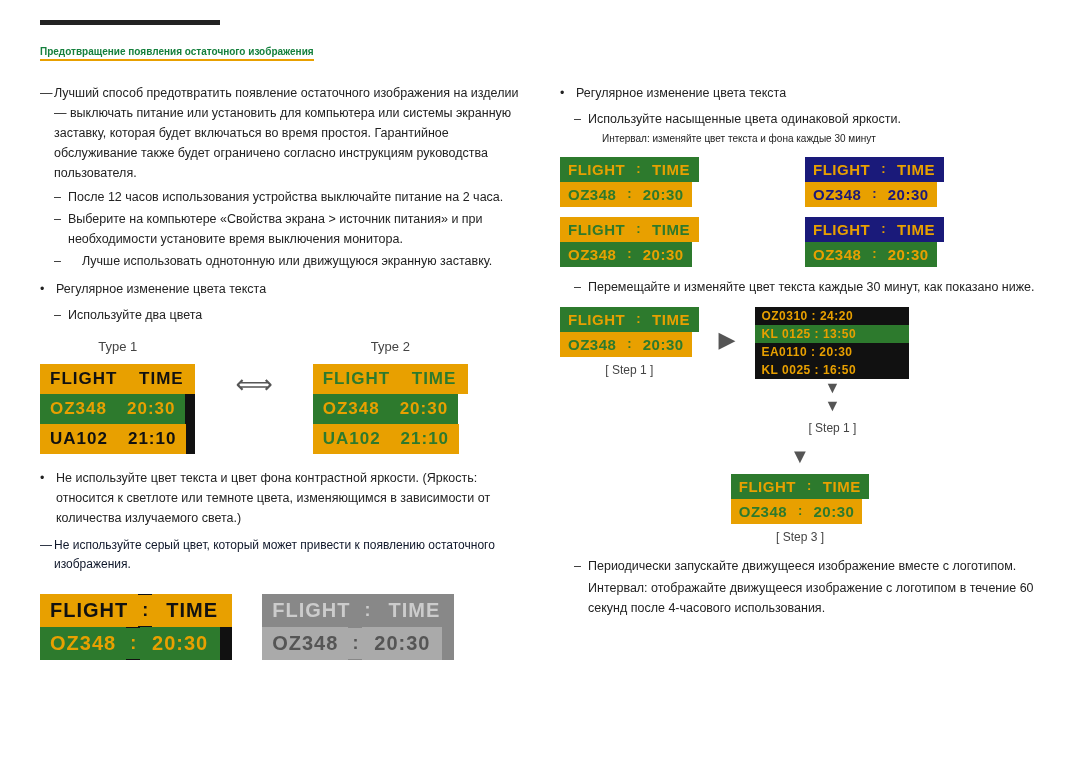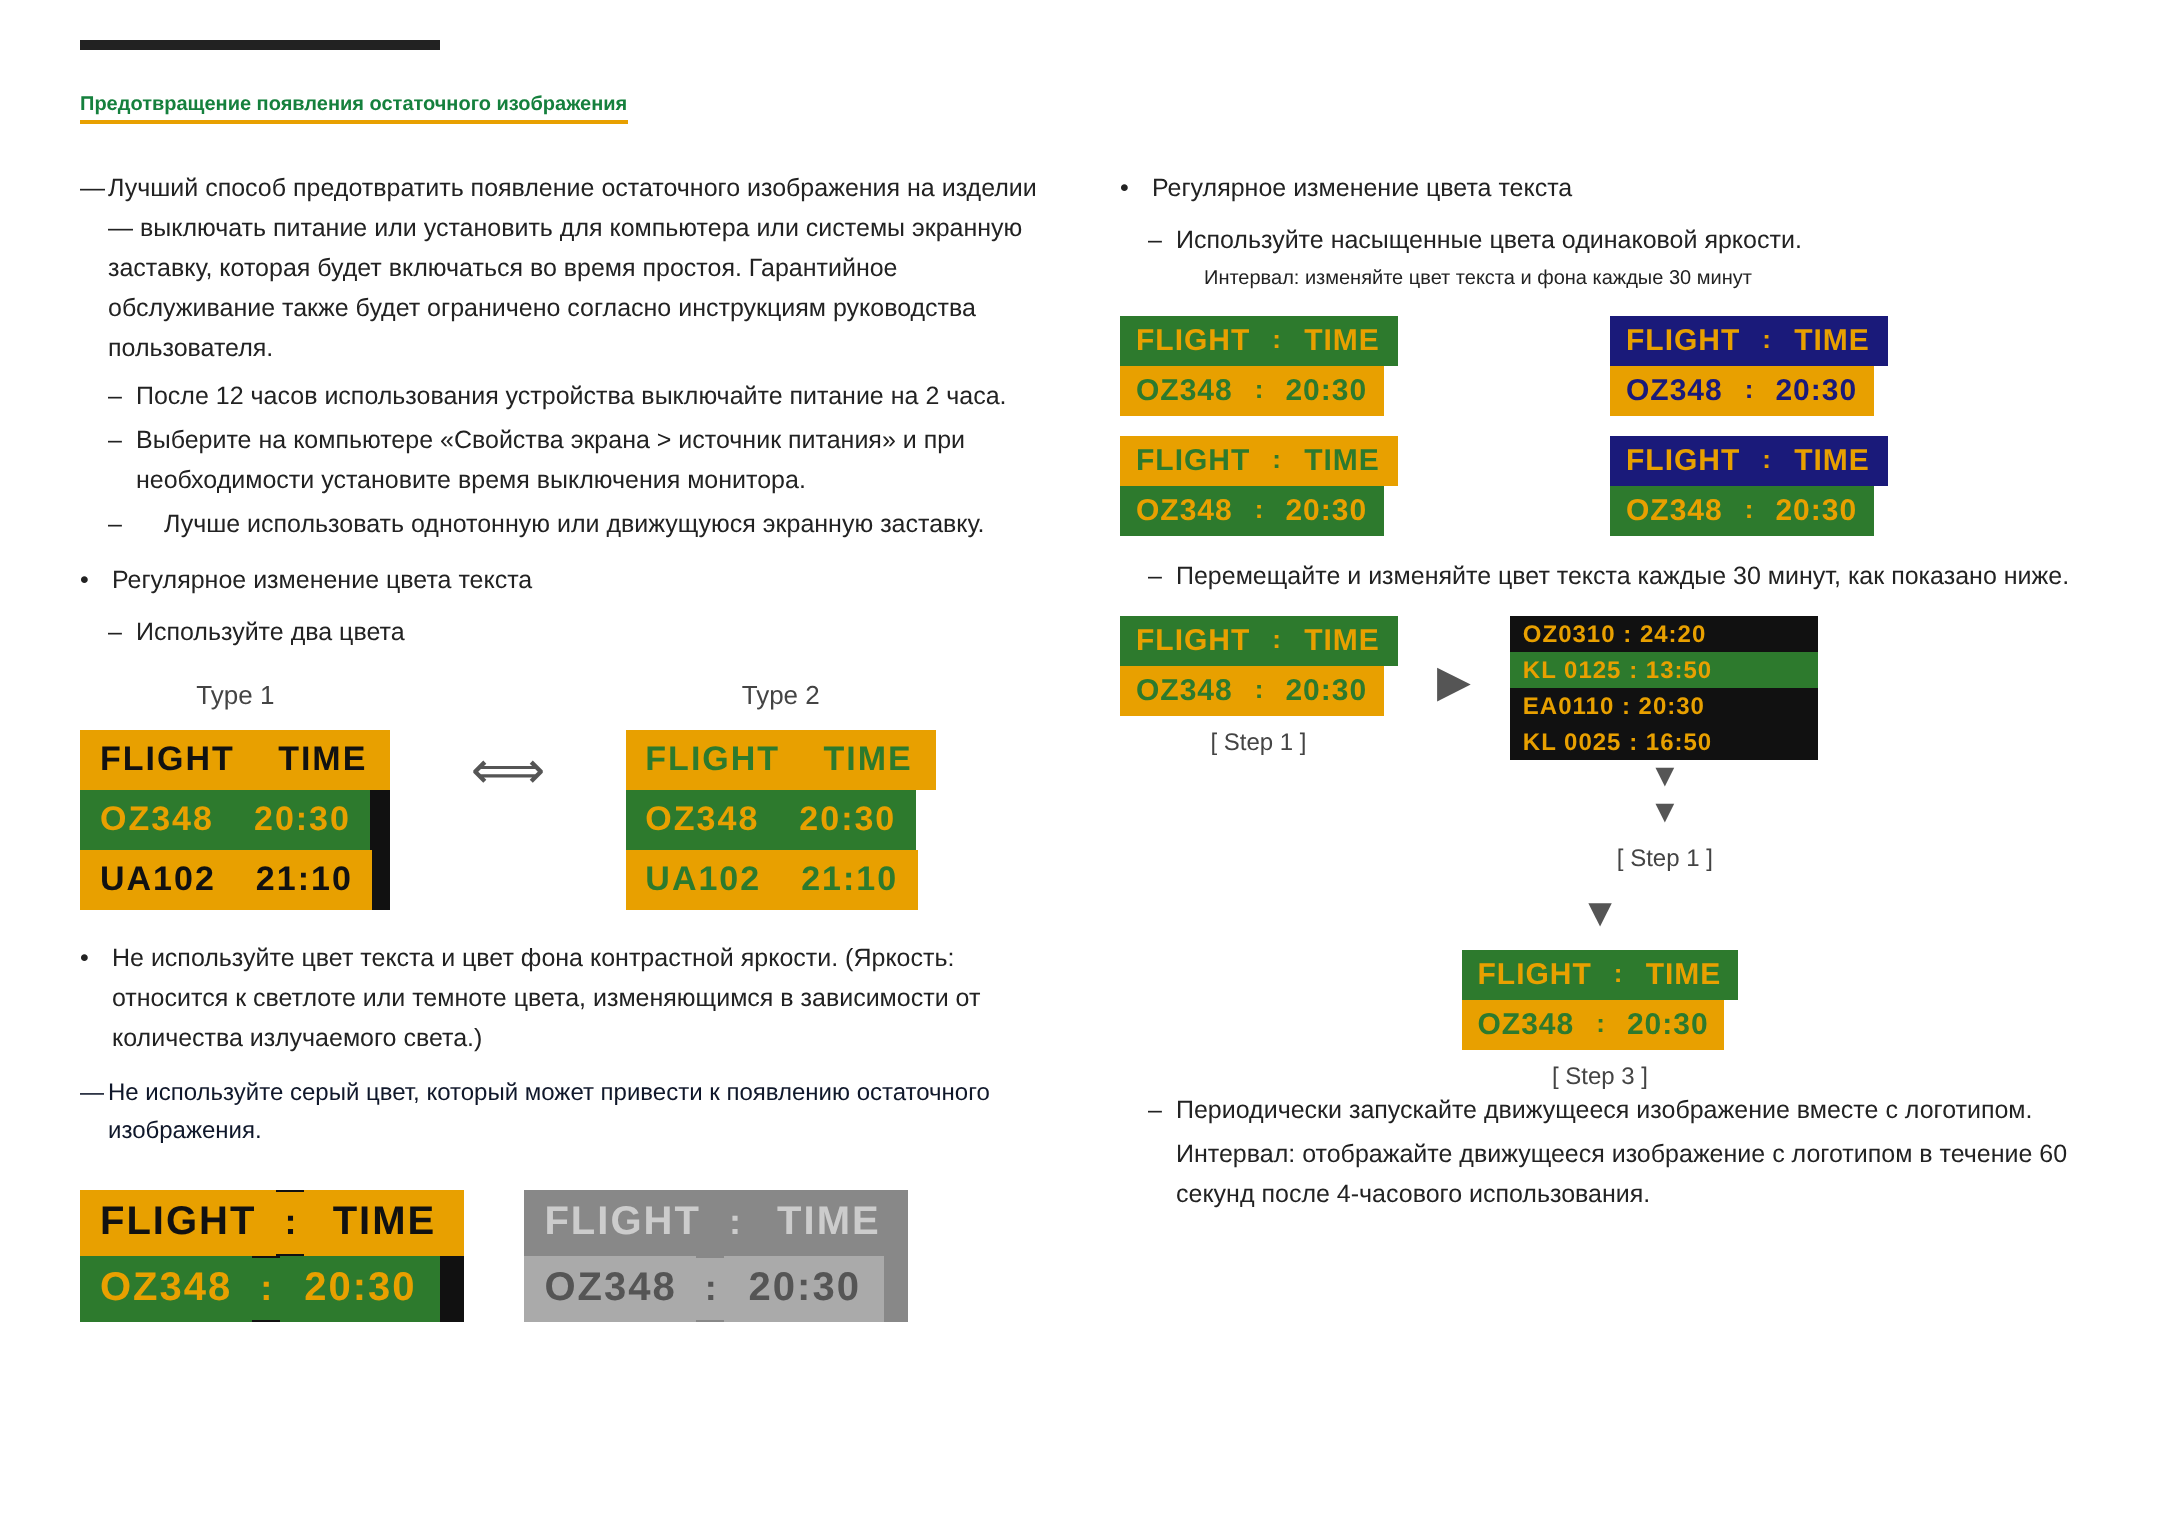--- a/index.html
+++ b/index.html
@@ -432,18 +432,18 @@
         </div>
         <div class="sm-row">
           <div class="sm-cell" style="background:#e8a000;color:#2d7a2d;">OZ348</div>
           <div style="background:#e8a000;color:#2d7a2d;padding:4px 3px;font-weight:bold;">:</div>
           <div class="sm-cell" style="background:#e8a000;color:#2d7a2d;">20:30</div>
         </div>
       </div>
       <div class="step-label">[ Step 3 ]</div>
     </div>
 
-    <div style="">
+    <div style="margin-top:12px;">
       <div class="sub-dash">Периодически запускайте движущееся изображение вместе с логотипом.</div>
       <div style="padding-left:28px;font-size:12.5px;line-height:1.6;">Интервал: отображайте движущееся изображение с логотипом в течение 60 секунд после 4-часового использования.</div>
     </div>
   </div>
 </div>
 
 </body></html>

